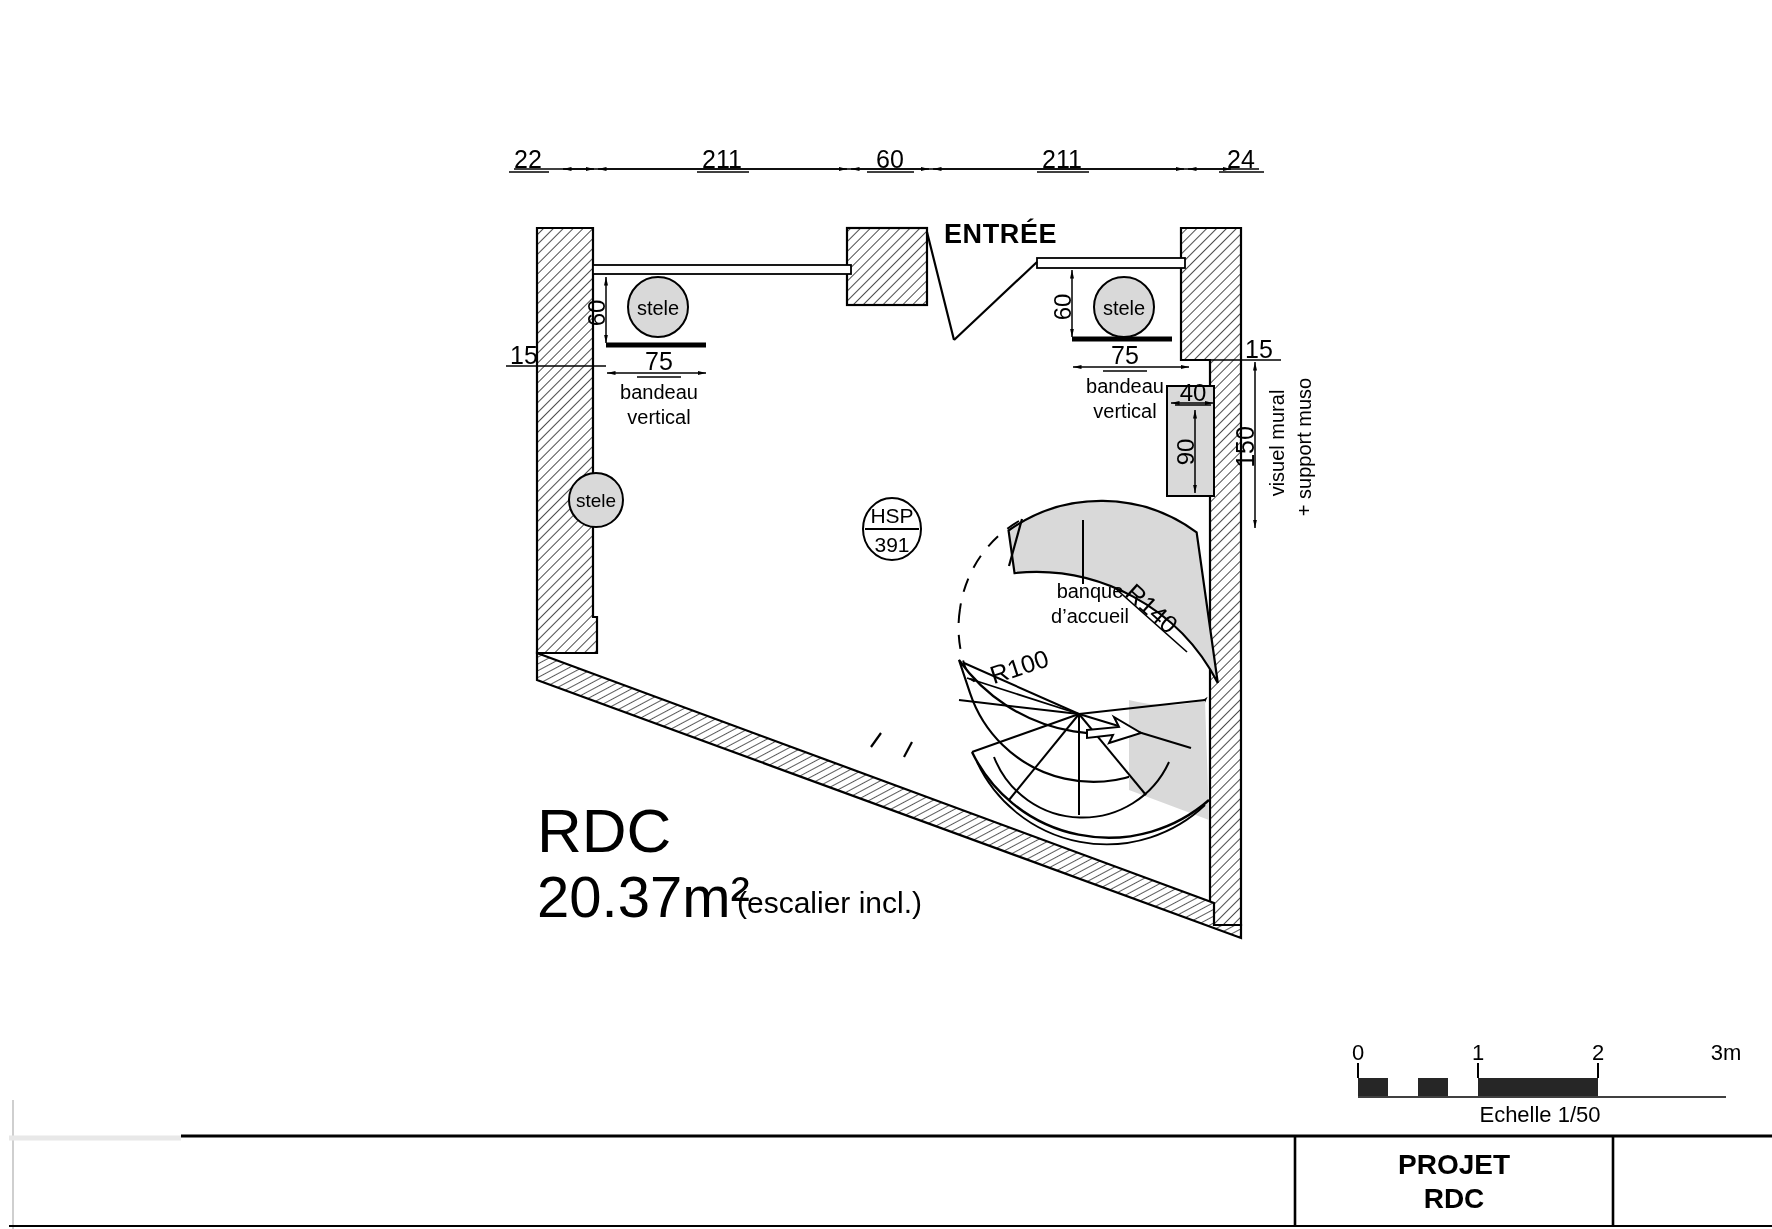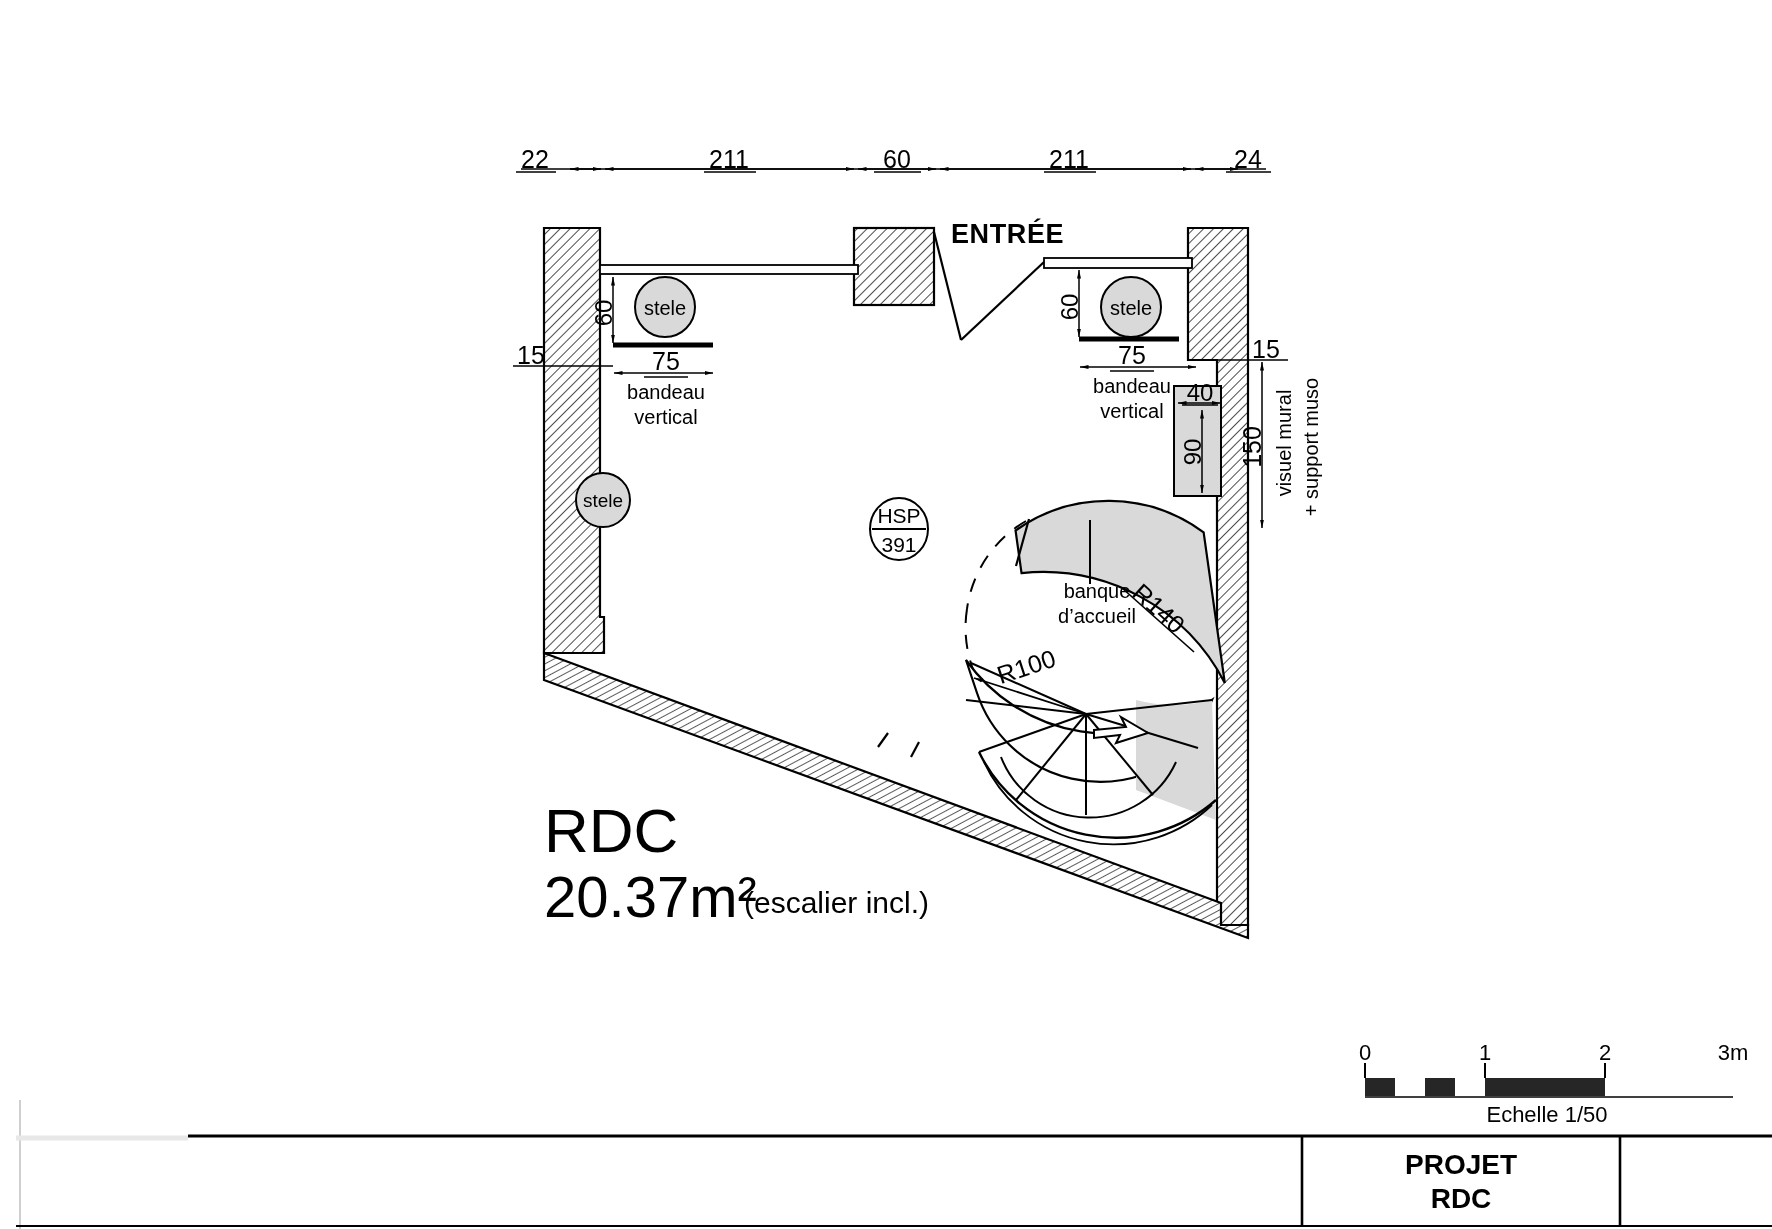--- a/index.html
+++ b/index.html
@@ -10,21 +10,21 @@
   body {
     width: 1772px;
     height: 1229px;
     font-family: "Liberation Sans", sans-serif;
     color: #000000;
     overflow: hidden;
     position: relative;
   }
   #sheet {
     position: absolute;
-    left: 16px; top: 0;
+    left: 9px; top: 0;
     width: 1643px;
     height: 1229px;
   }
   svg#plan {
     position: absolute;
     left: 0; top: 0;
     width: 1772px;
     height: 1229px;
     display: block;
   }

